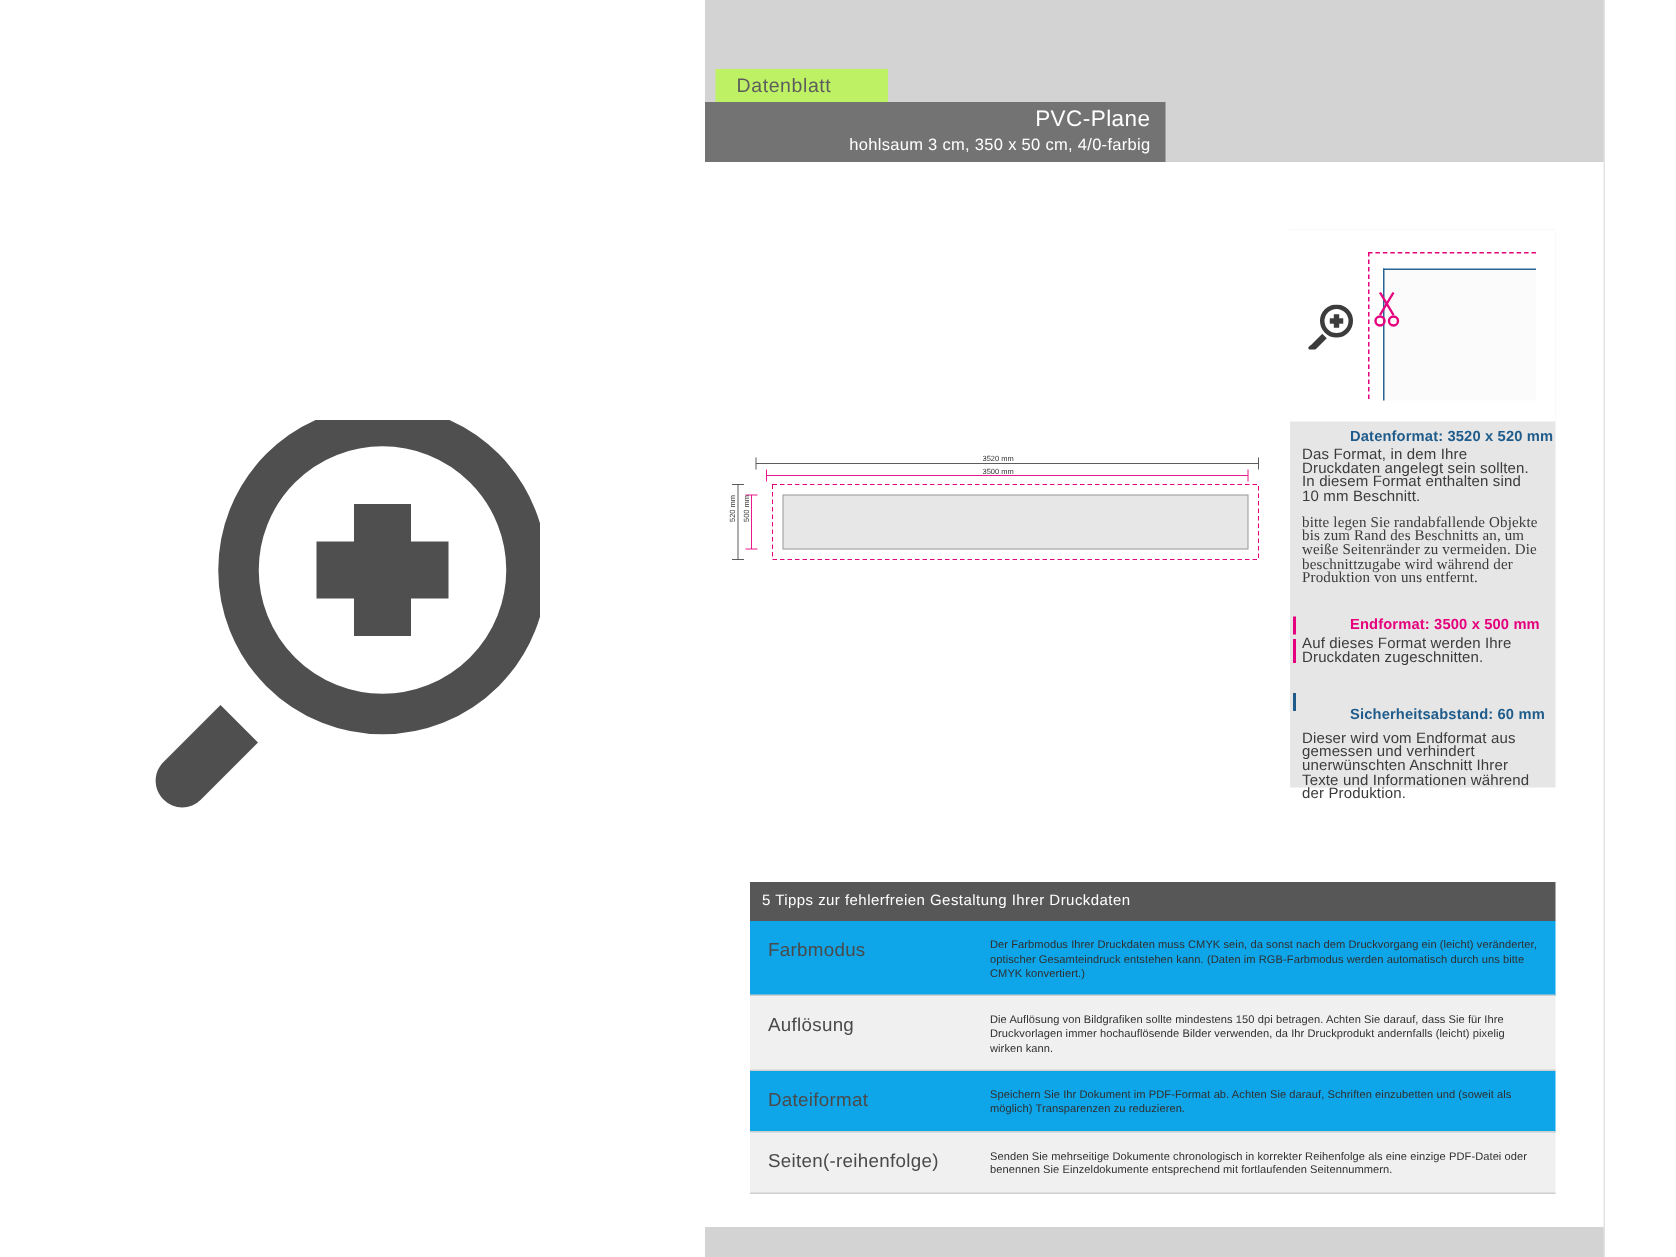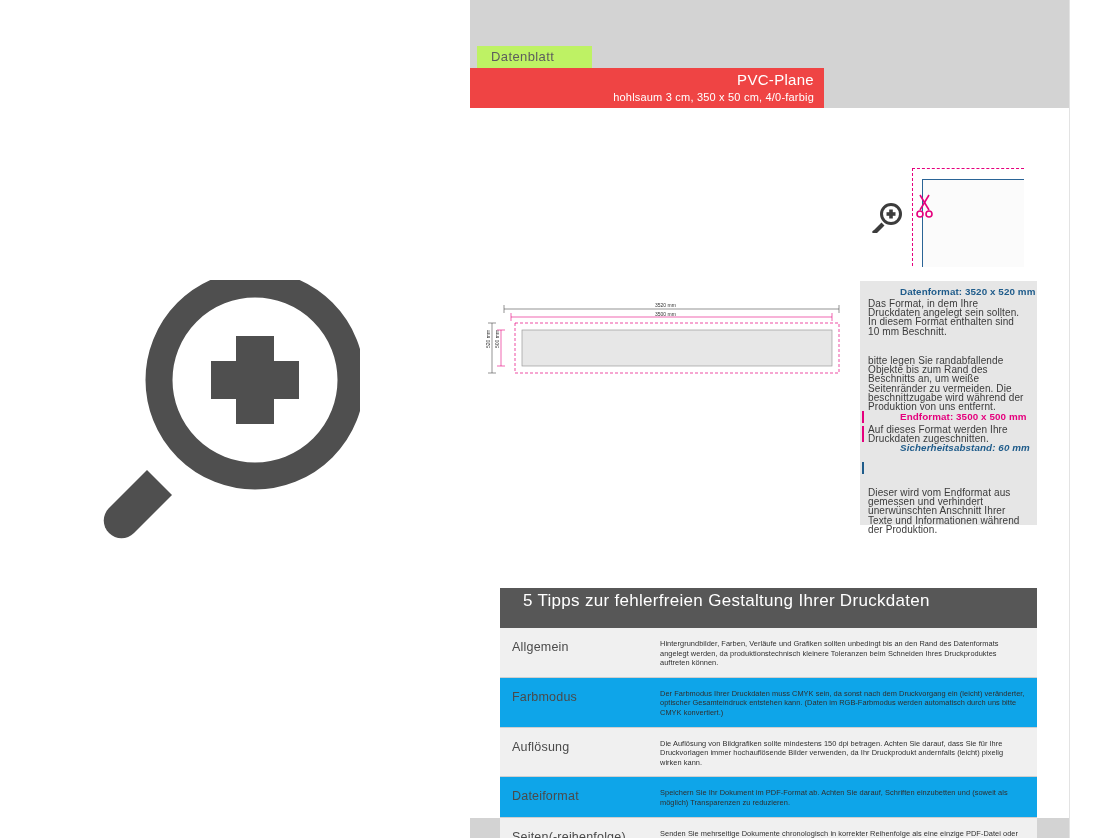--- a/index.html
+++ b/index.html
@@ -73,23 +73,23 @@
     font-size: 13px;
     letter-spacing: 0.4px;
     line-height: 22px;
     padding-left: 14px;
     box-sizing: border-box;
   }
   .title-block {
     position: absolute;
     left: 470px;
     top: 68px;
-    width: 354px;
+    width: 307px;
     height: 40px;
-    background: #ef4444;
+    background: #737373;
     color: #ffffff;
     text-align: right;
     padding-right: 10px;
     box-sizing: border-box;
   }
   .title-block .t1 {
     font-size: 15px;
     line-height: 20px;
     letter-spacing: 0.3px;
     padding-top: 2px;
@@ -198,26 +198,26 @@
   .tick.blue { background: #1f5c8b; }
 
   
   .tips {
     position: absolute;
     left: 500px;
     top: 588px;
     width: 537px;
   }
   .tips-header {
-    height: 40px;
+    height: 26px;
     background: #575757;
     color: #ffffff;
-    font-size: 17px;
+    font-size: 10px;
     line-height: 26px;
-    padding-left: 23px;
+    padding-left: 8px;
     letter-spacing: 0.3px;
     box-sizing: border-box;
   }
   .tip-row {
     display: flex;
     border-bottom: 1px solid #cfcfcf;
     min-height: 41px;
     box-sizing: border-box;
   }
   .tip-row.alt { background: #f0f0f0; }
@@ -326,38 +326,34 @@
         <line x1="4" y1="2" x2="13" y2="17"></line>
         <line x1="13" y1="2" x2="4" y2="17"></line>
         <circle cx="4" cy="21" r="3"></circle>
         <circle cx="13" cy="21" r="3"></circle>
       </g>
     </svg>
   </div>
 
   <div class="info-text info-head blue" style="top:285px;">Datenformat: 3520 x 520 mm</div>
   <div class="info-text" style="top:299px;">Das Format, in dem Ihre Druckdaten angelegt sein sollten. In diesem Format enthalten sind 10 mm Beschnitt.</div>
-  <div class="info-text" style="top:356px;">bitte legen Sie randabfallende Objekte bis zum Rand des Beschnitts an, um weiße Seitenränder zu vermeiden. Die beschnittzugabe wird während der Produktion von uns entfernt.</div>
+  <div class="info-text" style="top:344px;font-family:Liberation Serif, serif;">bitte legen Sie randabfallende Objekte bis zum Rand des Beschnitts an, um weiße Seitenränder zu vermeiden. Die beschnittzugabe wird während der Produktion von uns entfernt.</div>
 
   <div class="tick" style="left:862px; top:411px; height:12px;"></div>
   <div class="info-text info-head magenta" style="top:410px;">Endformat: 3500 x 500 mm</div>
   <div class="tick" style="left:862px; top:426px; height:16px;"></div>
   <div class="info-text" style="top:425px;">Auf dieses Format werden Ihre Druckdaten zugeschnitten.</div>
 
   <div class="tick blue" style="left:862px; top:462px; height:12px;"></div>
-  <div class="info-text info-head blue" style="top:441px;font-style:italic;">Sicherheitsabstand: 60 mm</div>
+  <div class="info-text info-head blue" style="top:470px;">Sicherheitsabstand: 60 mm</div>
   <div class="info-text" style="top:488px;">Dieser wird vom Endformat aus gemessen und verhindert unerwünschten Anschnitt Ihrer Texte und Informationen während der Produktion.</div>
 
   <div class="tips">
     <div class="tips-header">5 Tipps zur fehlerfreien Gestaltung Ihrer Druckdaten</div>
 
-    <div class="tip-row alt">
-      <div class="tip-label">Allgemein</div>
-      <div class="tip-body">Hintergrundbilder, Farben, Verläufe und Grafiken sollten unbedingt bis an den Rand des Datenformats angelegt werden, da produktionstechnisch kleinere Toleranzen beim Schneiden Ihres Druckproduktes auftreten können.</div>
-    </div>
 
     <div class="tip-row plain">
       <div class="tip-label">Farbmodus</div>
       <div class="tip-body">Der Farbmodus Ihrer Druckdaten muss CMYK sein, da sonst nach dem Druckvorgang ein (leicht) veränderter, optischer Gesamteindruck entstehen kann. (Daten im RGB-Farbmodus werden automatisch durch uns bitte CMYK konvertiert.)</div>
     </div>
 
     <div class="tip-row alt">
       <div class="tip-label">Auflösung</div>
       <div class="tip-body">Die Auflösung von Bildgrafiken sollte mindestens 150 dpi betragen. Achten Sie darauf, dass Sie für Ihre Druckvorlagen immer hochauflösende Bilder verwenden, da Ihr Druckprodukt andernfalls (leicht) pixelig wirken kann.</div>
     </div>

